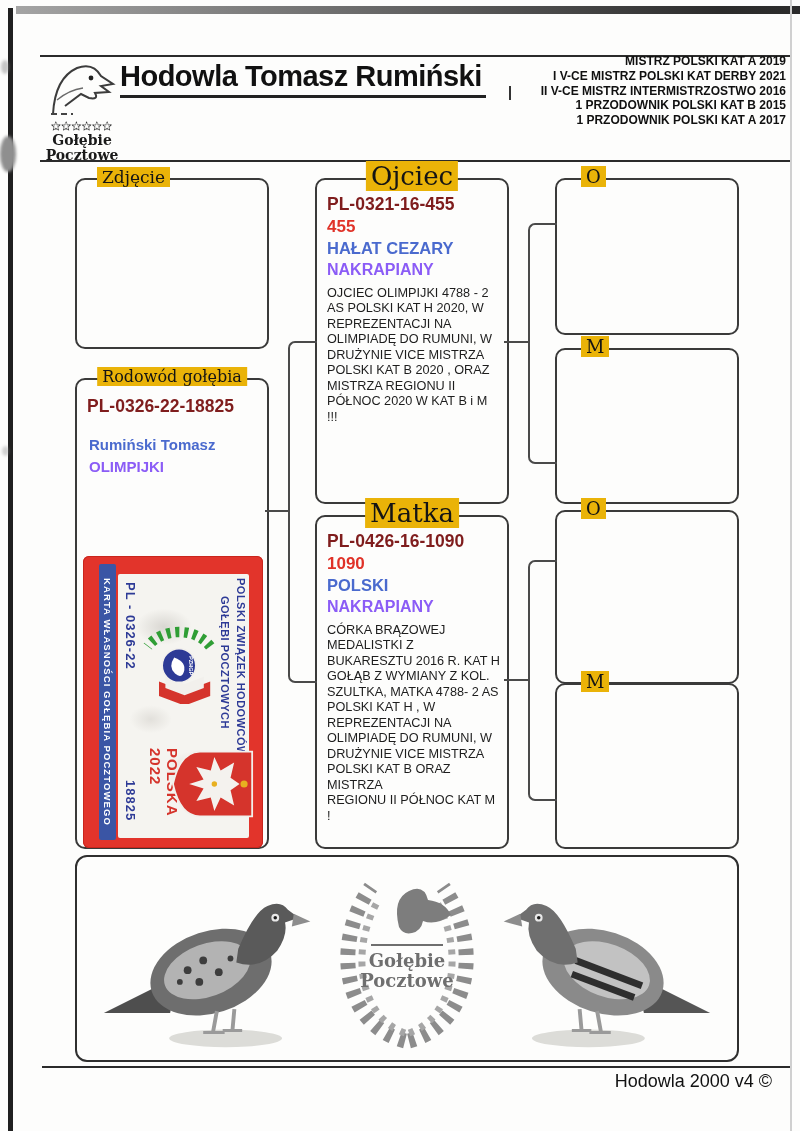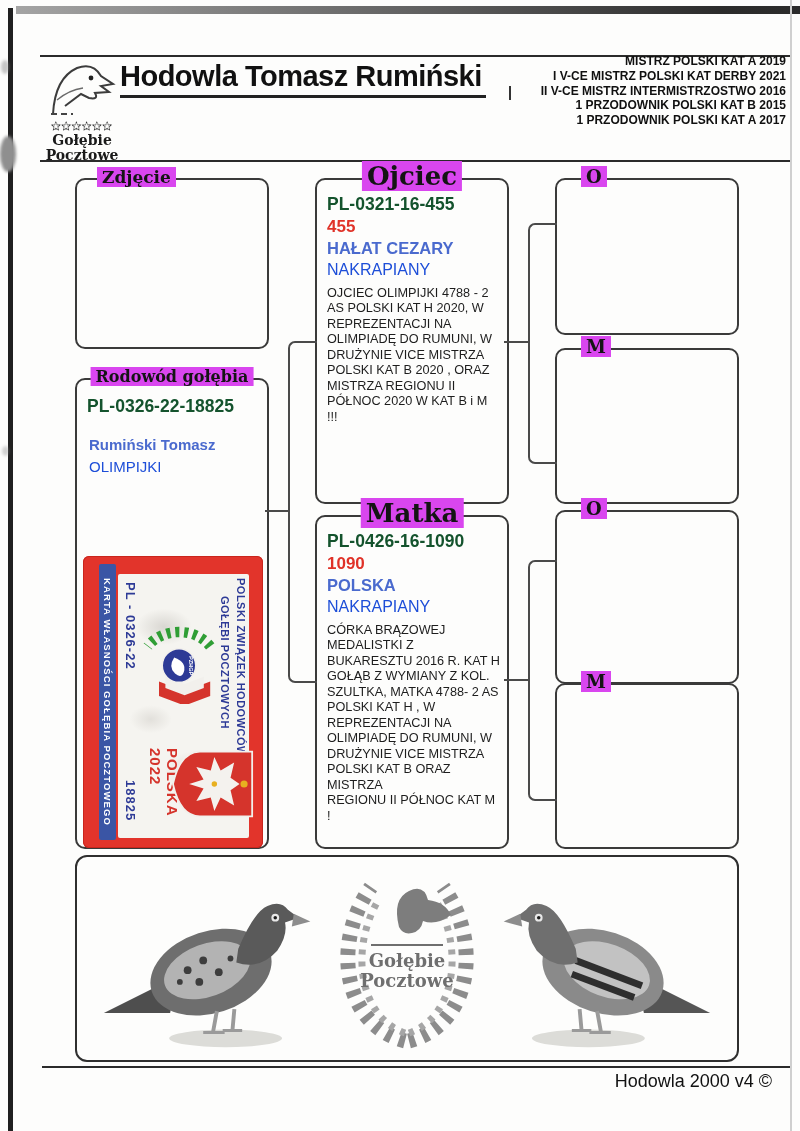--- a/index.html
+++ b/index.html
@@ -16,30 +16,30 @@
   .rule{background:#2b2b2b;}
   .logo{width:92px;text-align:center;font-family:"DejaVu Serif",serif;font-weight:bold;color:#1a1a1a;}
   .logo .stars{font-size:11px;letter-spacing:1px;color:#222;}
   .logo .lname{font-size:14px;line-height:15px;}
   .page-title{font-size:29px;font-weight:bold;letter-spacing:-.5px;color:#111;
     border-bottom:3px solid #222;padding:0 4px 3px 0;}
   .addr{font-size:15px;line-height:19px;color:#181818;}
   .achv{font-size:12px;font-weight:bold;line-height:14.8px;text-align:right;color:#101010;}
   
   .pbox{border:2px solid #3a3a3a;border-radius:10px;}
-  .legend{position:absolute;top:-13px;background:#d946ef;padding:0 5px;
-    font-family:"DejaVu Serif",serif;font-weight:bold;color:#141414;white-space:nowrap;}
+  .legend{position:absolute;top:-13px;background:#eab308;padding:0 5px;
+    font-family:"DejaVu Serif",serif;font-weight:normal;color:#141414;white-space:nowrap;}
   .leg-big{font-size:26px;top:-19px;left:50%;transform:translateX(-50%);}
   .leg-mid{font-size:16px;left:50%;transform:translateX(-50%);}
   .leg-sm{font-size:17px;left:20px;}
   .leg-om{font-size:18px;left:24px;top:-14px;}
-  .ring{font-size:17.5px;font-weight:bold;color:#14532d;}
+  .ring{font-size:17.5px;font-weight:bold;color:#7f1d1d;}
   .red{color:#e03228;font-weight:bold;}
   .blue{color:#4a6ace;font-weight:bold;}
-  .green{color:#1d4ed8;font-weight:normal;}
+  .green{color:#8b5cf6;font-weight:bold;}
   .desc{font-size:12.7px;line-height:1.22;color:#1d1d1d;white-space:pre-line;}
   .connector{border:2px solid #4a4a4a;border-right:none;border-radius:7px 0 0 7px;}
   .hline{background:#4a4a4a;height:2px;}
   
   #card{left:83px;top:556px;width:180px;height:292px;background:#e2342b;border-radius:6px;
     box-shadow:0 0 0 1px #c9251d inset;z-index:5;}
   .card-panel{left:35px;top:18px;width:131px;height:264px;background:#f5f4f0;border-radius:2px;
     background-image:radial-gradient(ellipse 40px 26px at 35% 20%,#d9d7d2 0%,rgba(217,215,210,0) 70%),
                      radial-gradient(ellipse 46px 30px at 60% 75%,#dcdad5 0%,rgba(220,218,213,0) 70%),
                      radial-gradient(ellipse 30px 20px at 25% 55%,#e2e0db 0%,rgba(226,224,219,0) 70%);}
@@ -111,21 +111,21 @@
     <div class="red" style="position:absolute;left:10px;top:37px;font-size:17px;">455</div>
     <div class="blue" style="position:absolute;left:10px;top:59px;font-size:16.5px;">HAŁAT CEZARY</div>
     <div class="green" style="position:absolute;left:10px;top:81px;font-size:16px;">NAKRAPIANY</div>
     <div class="desc" style="position:absolute;left:10px;top:106px;width:172px;">OJCIEC OLIMPIJKI 4788 - 2 AS POLSKI KAT H  2020, W REPREZENTACJI NA OLIMPIADĘ DO RUMUNI, W DRUŻYNIE VICE MISTRZA POLSKI KAT B 2020 , ORAZ MISTRZA REGIONU II PÓŁNOC 2020 W KAT B i M !!!</div>
   </div>
 
   <div class="abs pbox" style="left:315px;top:515px;width:190px;height:330px;">
     <span class="legend leg-big">Matka</span>
     <div class="ring" style="position:absolute;left:10px;top:14px;">PL-0426-16-1090</div>
     <div class="red" style="position:absolute;left:10px;top:37px;font-size:17px;">1090</div>
-    <div class="blue" style="position:absolute;left:10px;top:59px;font-size:16.5px;">POLSKA</div>
+    <div class="blue" style="position:absolute;left:10px;top:59px;font-size:16.5px;">POLSKI</div>
     <div class="green" style="position:absolute;left:10px;top:81px;font-size:16px;">NAKRAPIANY</div>
     <div class="desc" style="position:absolute;left:10px;top:106px;width:174px;">CÓRKA BRĄZOWEJ MEDALISTKI Z BUKARESZTU 2016 R. KAT H
 GOŁĄB Z WYMIANY Z KOL. SZULTKA, MATKA 4788- 2 AS POLSKI KAT H , W REPREZENTACJI NA OLIMPIADĘ DO RUMUNI, W DRUŻYNIE VICE MISTRZA POLSKI KAT B ORAZ MISTRZA
 REGIONU II PÓŁNOC KAT M !</div>
   </div>
 
   <div class="abs pbox" style="left:555px;top:178px;width:180px;height:153px;">
     <span class="legend leg-om">O</span>
   </div>
   <div class="abs pbox" style="left:555px;top:348px;width:180px;height:152px;">

